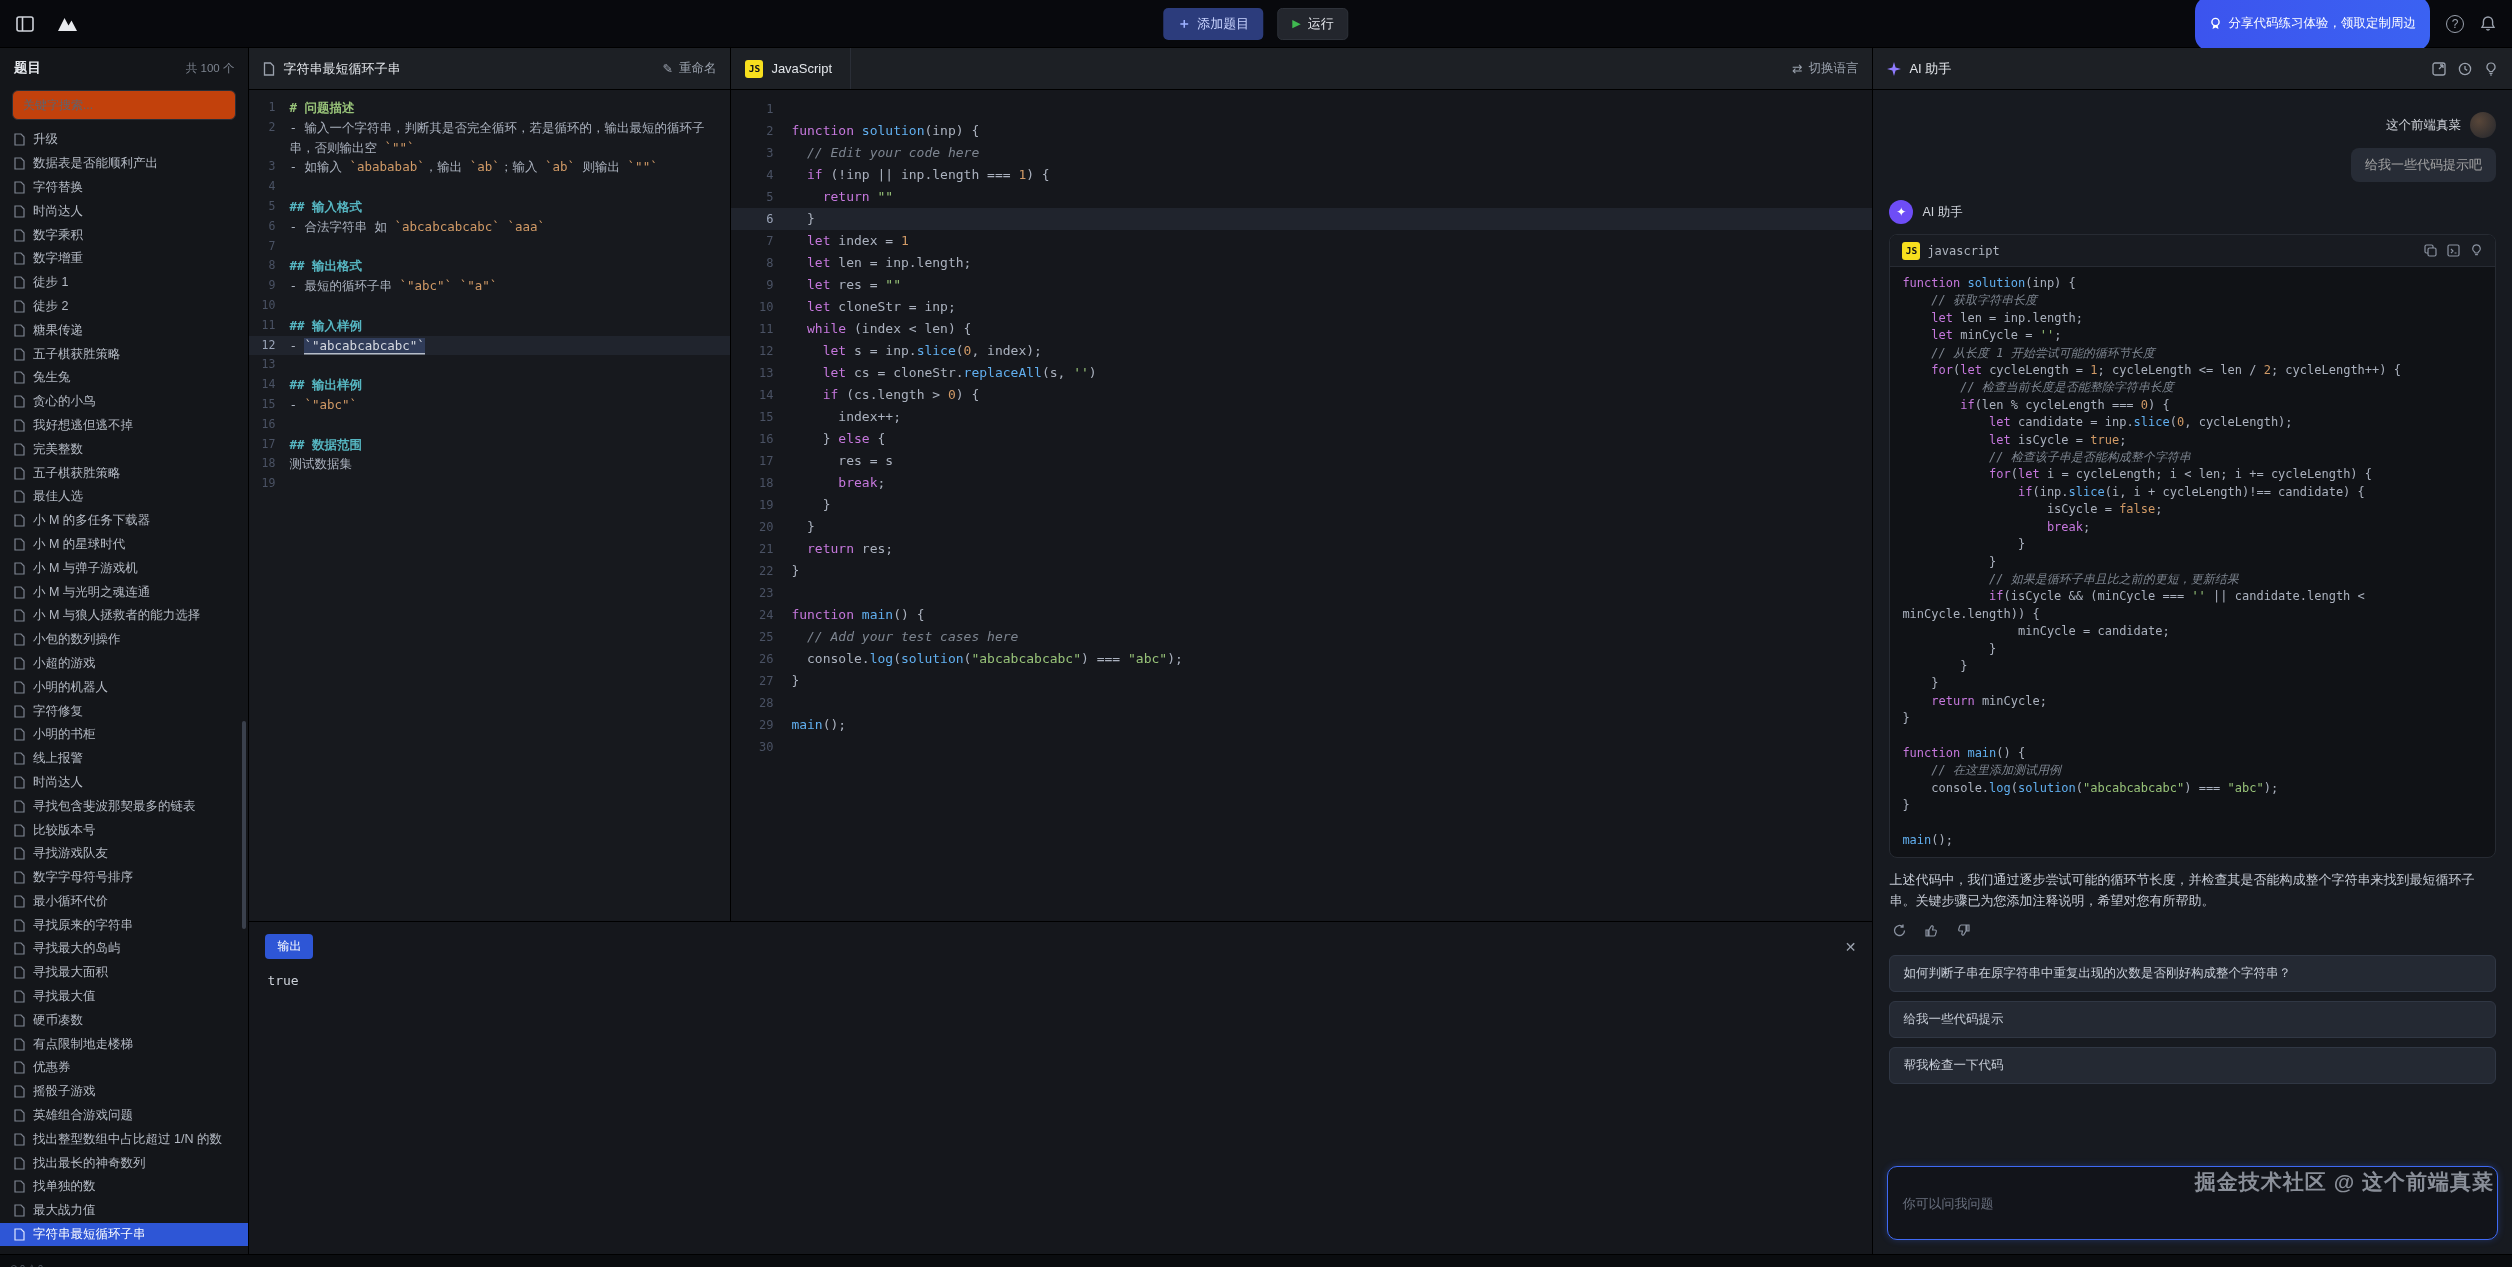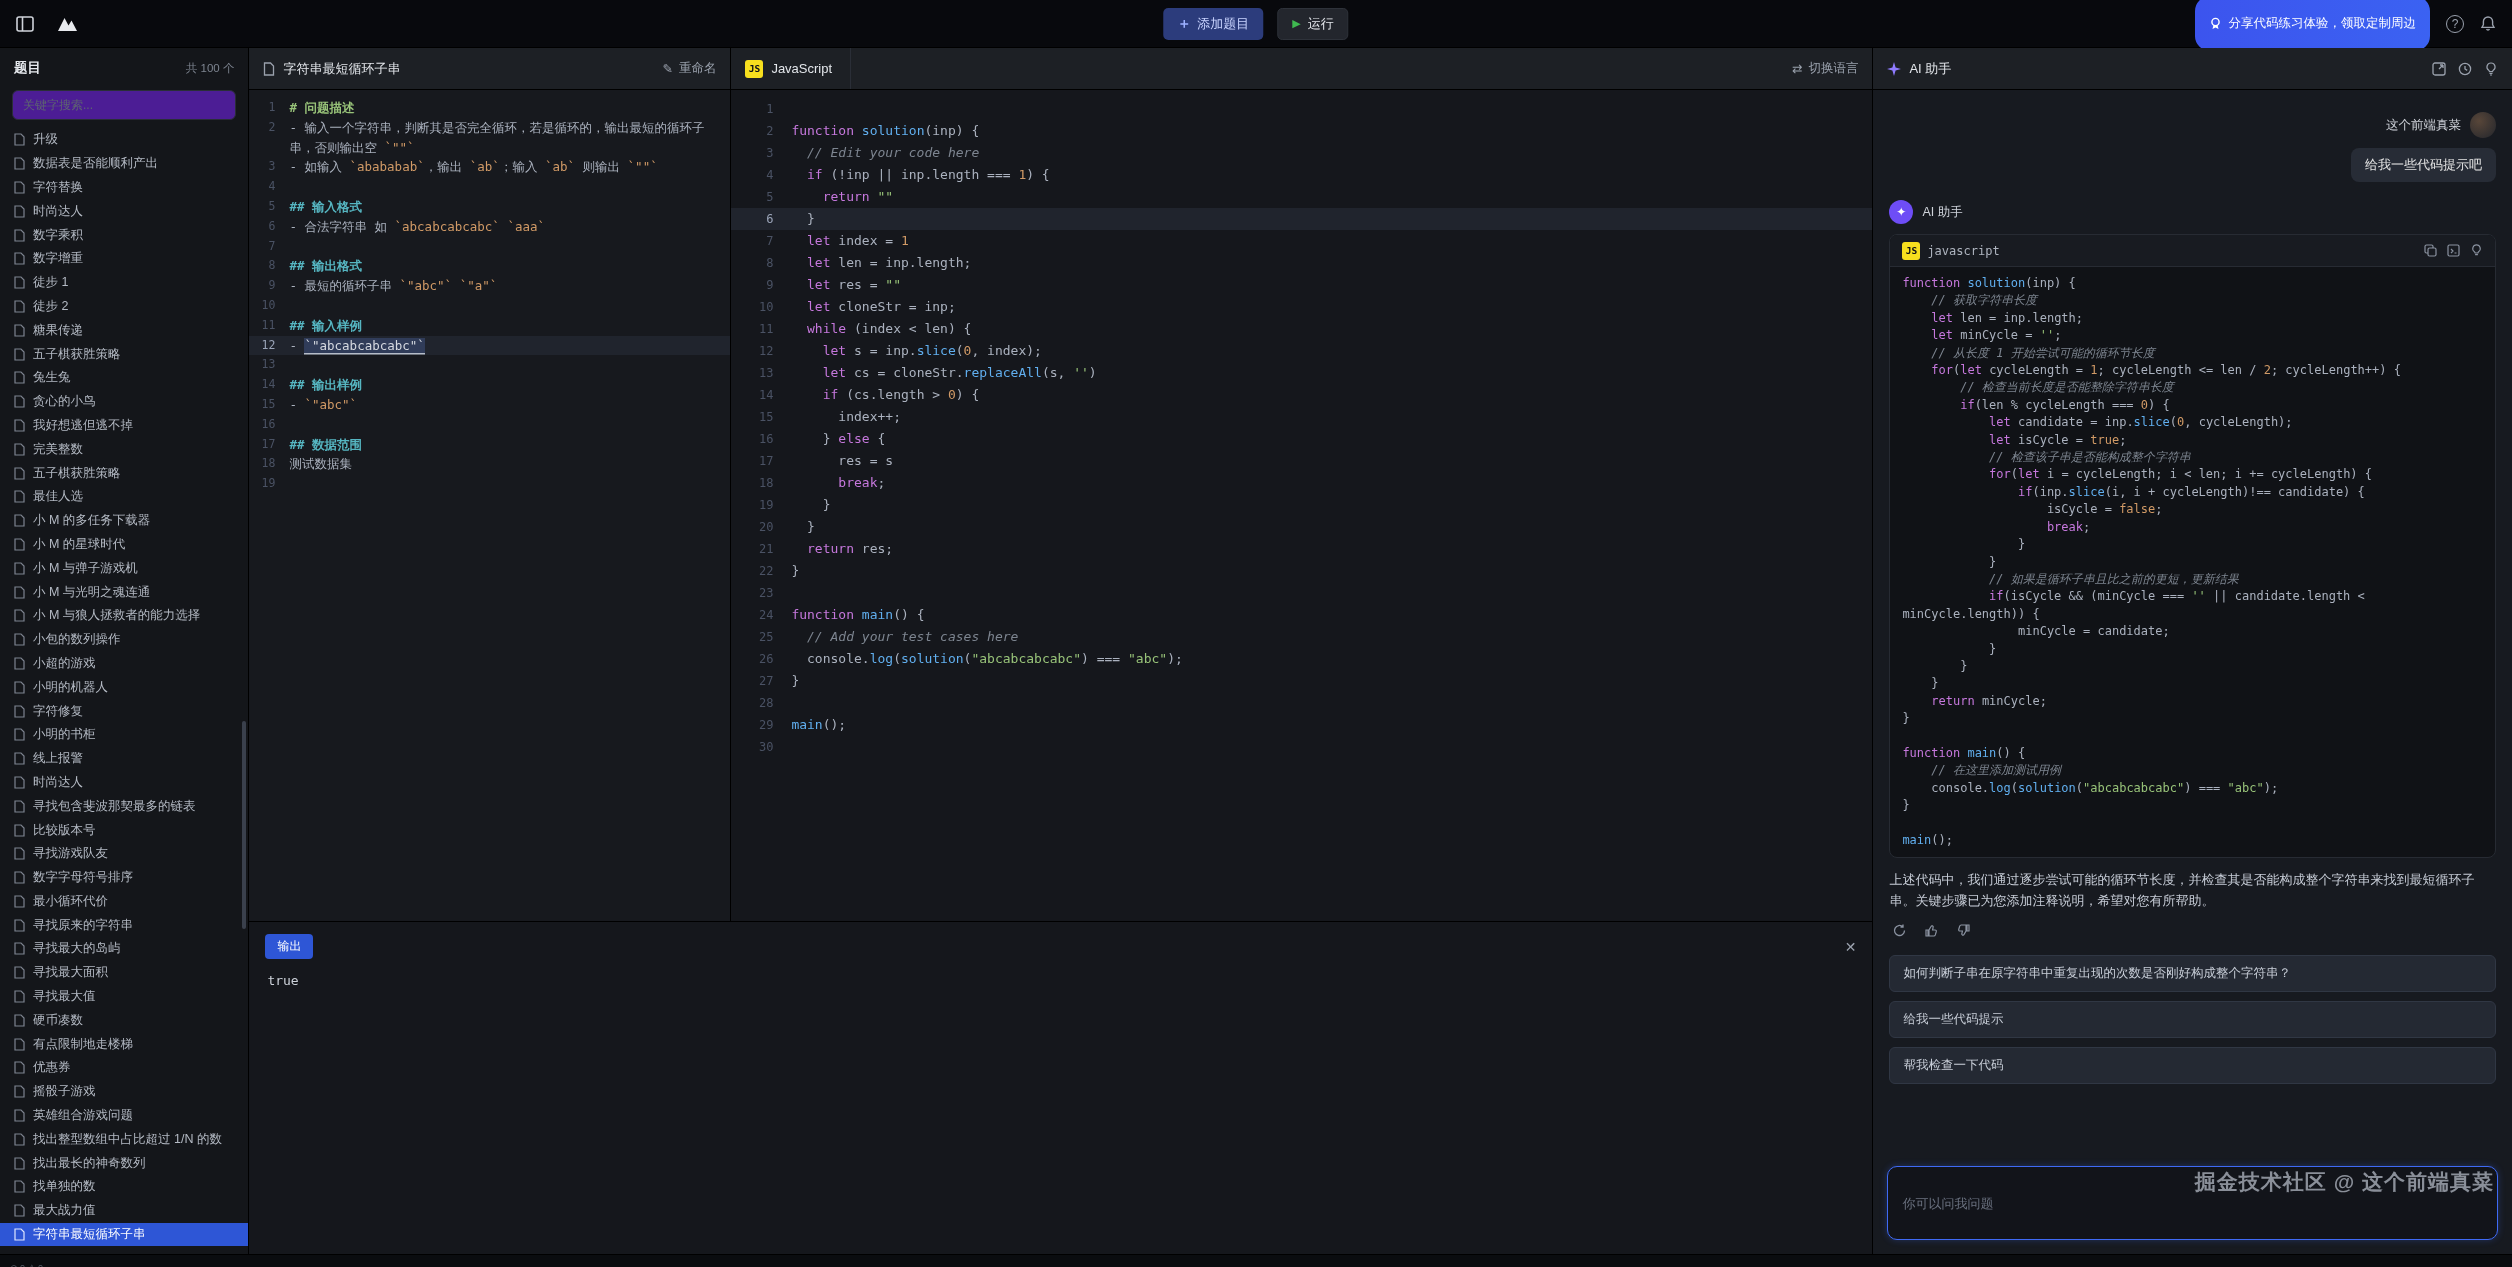--- a/index.html
+++ b/index.html
@@ -32,21 +32,21 @@
   .centertop { display:flex; height:873px; }
   .problem { width:482px; background:#17191e; border-right:1px solid #000; display:flex; flex-direction:column; }
   .editor { width:1141px; background:#15171c; display:flex; flex-direction:column; }
   .ai { width:708px; background:#171a20; border-left:1px solid #000; display:flex; flex-direction:column; position:relative; }
 
   
   .sb-head { height:40px; display:flex; align-items:center; justify-content:space-between; padding:0 14px; }
   .sb-title { font-size:13.5px; font-weight:bold; color:#e6e9ee; }
   .sb-count { font-size:11.5px; color:#7d8490; }
   .sb-searchwrap { padding:2px 12px 8px; }
-  .sb-search { width:100%; height:30px; background:#4c1d95; border:1px solid #2a2e37; border-radius:6px;
+  .sb-search { width:100%; height:30px; background:#c2410c; border:1px solid #2a2e37; border-radius:6px;
     color:#c3c8d2; font-size:12px; padding:0 10px; outline:none; }
   .sb-search::placeholder { color:#5d6470; }
   .sb-list { overflow:hidden; height:1122px; }
   .sb-item { height:23.8px; display:flex; align-items:center; gap:8px; padding:0 14px; font-size:12.5px;
     color:#b4bac4; cursor:pointer; white-space:nowrap; }
   .sb-item .sb-ico { color:#7d8490; display:inline-flex; flex:none; }
   .sb-item .sb-txt { overflow:hidden; text-overflow:ellipsis; }
   .sb-item.sel { background:#2e56d6; color:#fff; }
   .sb-item.sel .sb-ico { color:#dfe6ff; }
   .sb-scroll { position:absolute; right:2px; top:673px; width:4px; height:208px; background:#3a404c; border-radius:2px; }
@@ -89,21 +89,21 @@
   .o-close { margin-left:auto; color:#9aa1ad; font-size:14px; cursor:pointer; }
   .o-body { padding:14px 18px; font-size:13px; color:#cdd2da; }
 
   
   .ai-head-icons { display:flex; gap:12px; color:#9aa1ad; }
   .ai-chat { flex:1; overflow:hidden; padding:12px 16px 0; }
   .u-row { display:flex; justify-content:flex-end; align-items:center; gap:9px; margin-top:10px; }
   .u-name { font-size:12.5px; color:#cfd3da; }
   .avatar { width:26px; height:26px; border-radius:50%; background:radial-gradient(circle at 35% 35%, #584639, #23262c); flex:none; }
   .u-bubble-row { display:flex; justify-content:flex-end; margin-top:10px; }
-  .u-bubble { background:#272c36; color:#e5e5e5; font-size:13px; border-radius:8px; padding:8px 14px; }
+  .u-bubble { background:#272c36; color:#a3a3a3; font-size:13px; border-radius:8px; padding:8px 14px; }
   .a-row { display:flex; align-items:center; gap:9px; margin-top:18px; }
   .a-avatar { width:24px; height:24px; border-radius:50%; background:#6e4df6; color:#fff; display:inline-flex;
     align-items:center; justify-content:center; font-size:12px; flex:none; }
   .a-name { font-size:12.5px; color:#cfd3da; }
 
   .ai-codeblock { margin-top:10px; background:#101216; border:1px solid #272b33; border-radius:8px; overflow:hidden; }
   .ai-code-head { height:32px; background:#181b21; display:flex; align-items:center; gap:7px; padding:0 12px;
     border-bottom:1px solid #272b33; }
   .ai-code-head .lang { font-size:12px; color:#aeb4bf; font-family:"DejaVu Sans Mono",monospace; }
   .ai-code-head .icons { margin-left:auto; display:flex; gap:10px; color:#8b93a1; }

